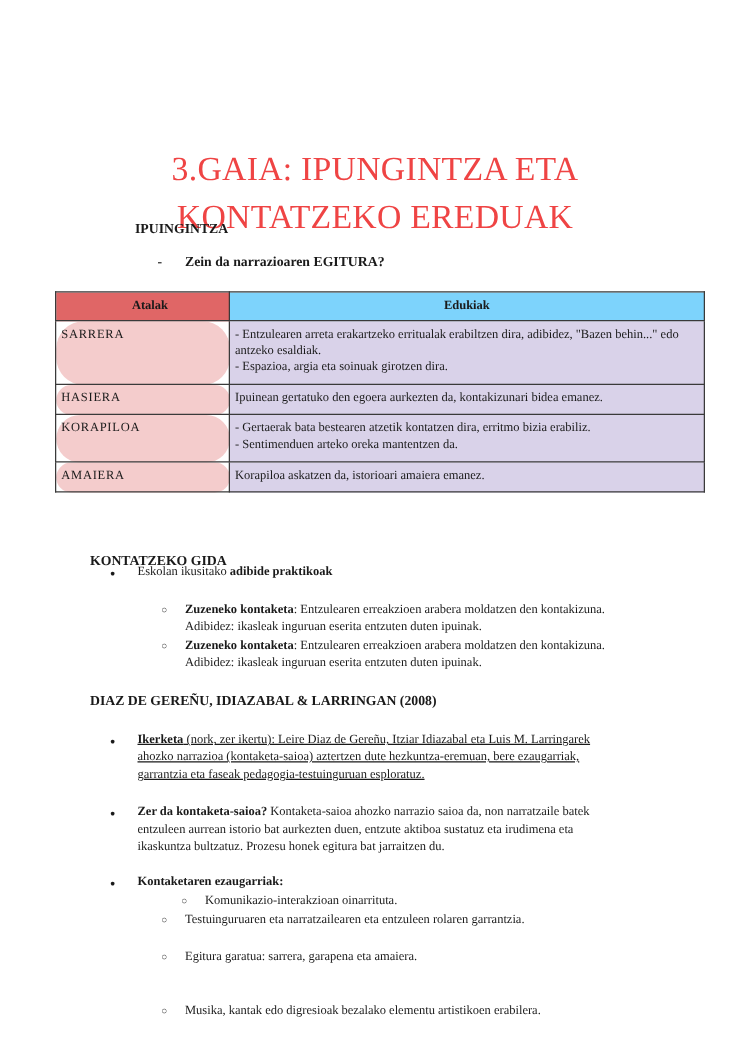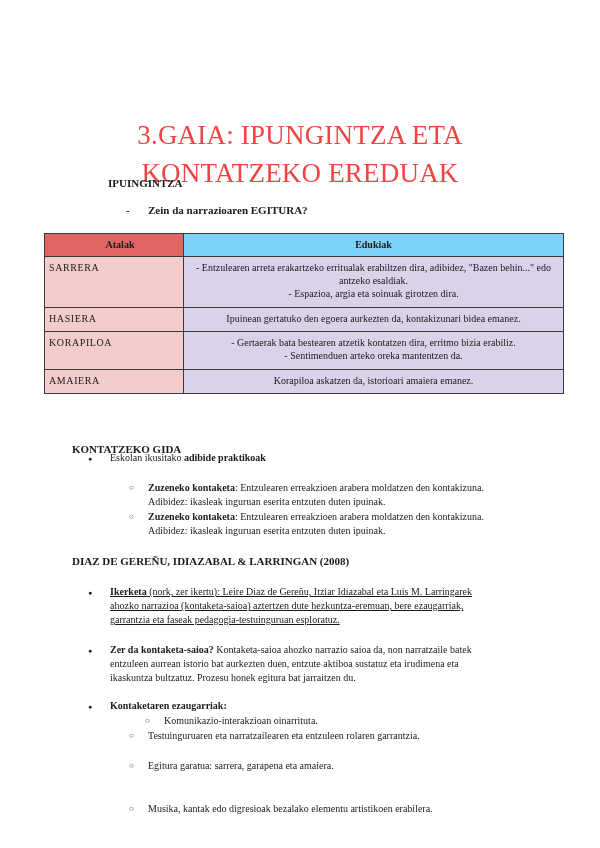--- a/index.html
+++ b/index.html
@@ -16,22 +16,22 @@
   .dash-item .dash { display: inline-block; width: 22px; }
 
   table.gt {
     position: absolute; left: 44px; top: 233px; width: 520px;
     border-collapse: collapse; font-size: 10px; line-height: 13px;
   }
   table.gt td, table.gt th { border: 1px solid #3a3a3a; vertical-align: top; padding: 4px 4px; text-align: left; }
   table.gt th { font-weight: bold; text-align: center; height: 14px; padding: 4px; }
   table.gt th.c1 { background: #e06666; width: 118px; padding-left: 16px; }
   table.gt th.c2 { background: #7dd3fc; }
-  table.gt td.c1 { background: #f4cccc; letter-spacing: 0.6px; }
-  table.gt td.c2 { background: #d9d2e9; text-align: center; }
+  table.gt td.c1 { background: #f4cccc; letter-spacing: 0.6px; border-radius: 22px; }
+  table.gt td.c2 { background: #d9d2e9; }
   tr.r-sarrera td { height: 42px; }
   tr.r-hasiera td { height: 15px; }
   tr.r-korapiloa td { height: 29px; }
   tr.r-amaiera td { height: 15px; }
   .disc::before { content: "\25CF"; font-size: 7px; position: absolute; left: -22px; top: 1px; }
   .circ::before { content: "\25CB"; font-size: 8px; position: absolute; left: -19px; top: 0px; color: #444; }
   .item { position: absolute; font-size: 10px; line-height: 14px; }
 </style>
 </head>
 <body>

